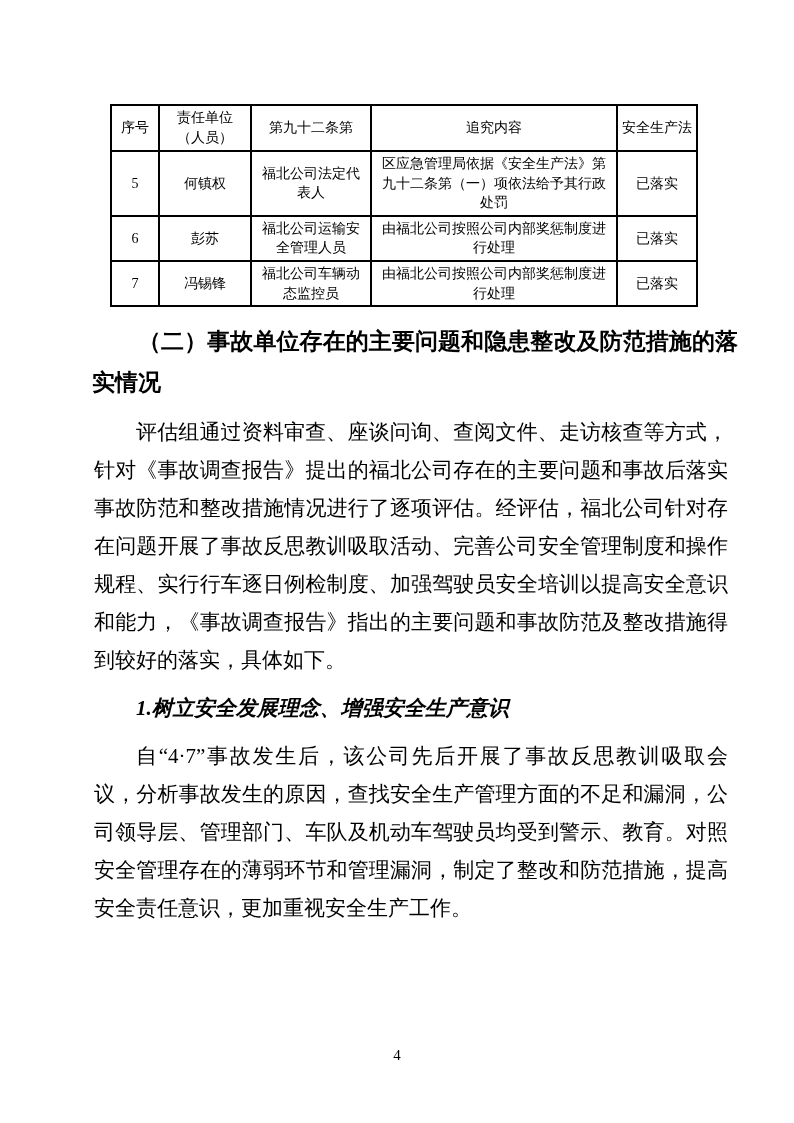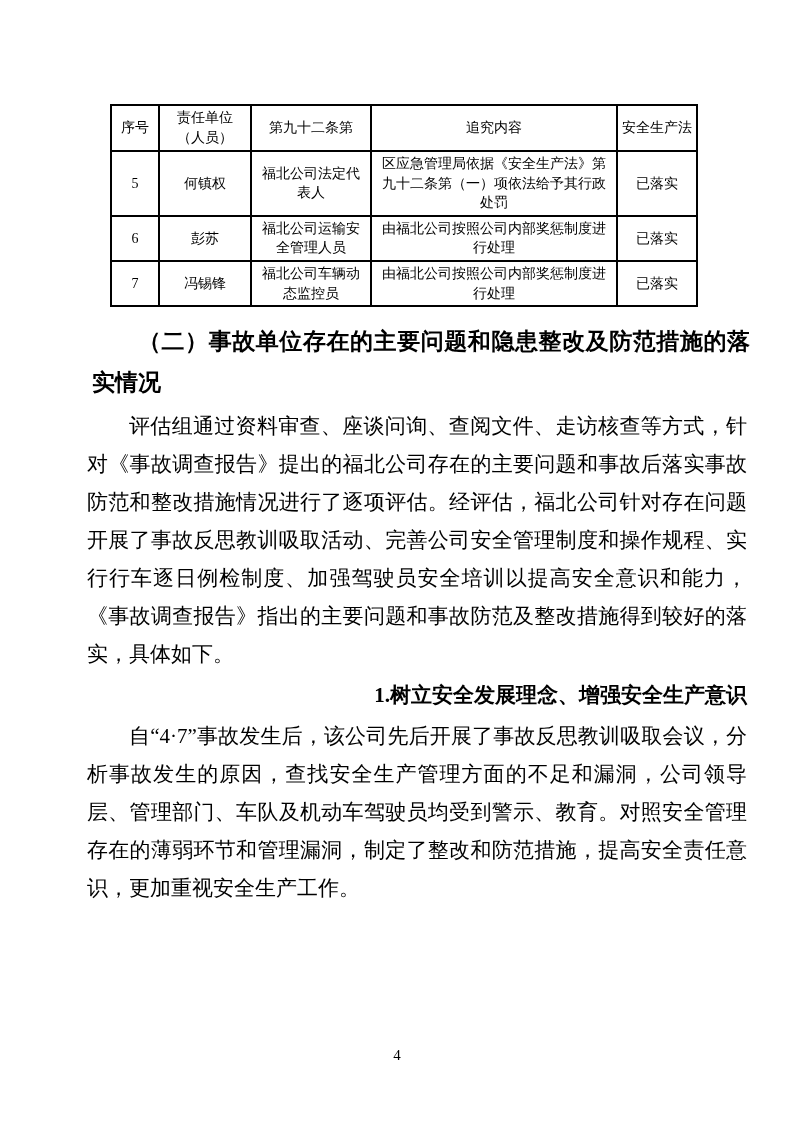--- a/index.html
+++ b/index.html
@@ -4,21 +4,21 @@
 <style>
   * { box-sizing: border-box; }
   html, body { margin: 0; padding: 0; background: #ffffff; }
   .page {
     position: relative;
     width: 794px;
     height: 1123px;
     background: #ffffff;
     color: #000000;
     font-family: "Liberation Serif", "DejaVu Serif", serif;
-    padding: 104px 44px 0 84px;
+    padding: 104px 56px 0 84px;
     overflow: hidden;
   }
   
   table.acct {
     border-collapse: collapse;
     table-layout: fixed;
     width: 586px;
     margin-left: 26px;
   }
   table.acct th, table.acct td {
@@ -45,25 +45,25 @@
     font-size: 23px;
     font-weight: bold;
     line-height: 41px;
     margin: 14px 0 4px 8px;
     text-indent: 2em;
     text-align: justify;
   }
   p.body-para, p.sub-line {
     font-size: 21px;
     line-height: 38px;
-    margin: 3px;
+    margin: 10px;
     text-indent: 2em;
     text-align: justify;
   }
-  p.sub-line { text-align: right; }
+  p.sub-line { text-align: left; font-style: italic; }
   p.bold { font-weight: bold; }
   p.gap-before { margin-top: 8px; }
   .page-footer {
     position: absolute;
     left: 0;
     top: 1046px;
     width: 794px;
     text-align: center;
     font-size: 15px;
     line-height: 18px;

